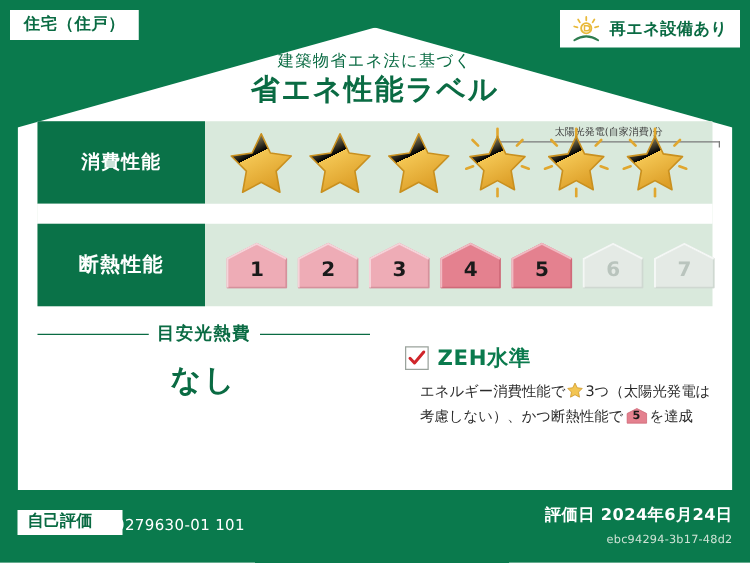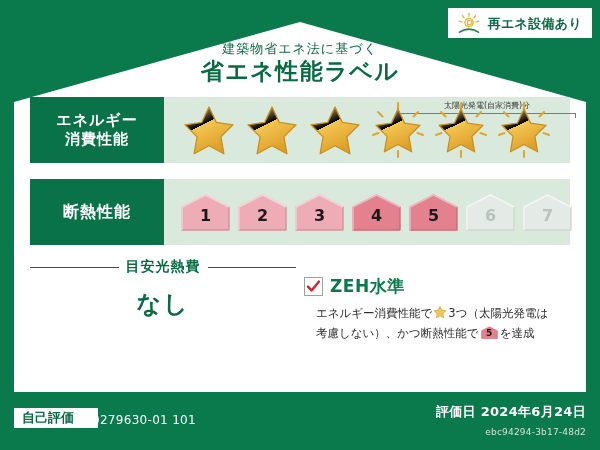--- a/index.html
+++ b/index.html
@@ -125,21 +125,21 @@
   .cost-head .ttl{
     color:#0a6b43;font-size:14px;font-weight:bold;letter-spacing:1px;white-space:nowrap;
   }
   .cost-val{
     position:absolute;left:30px;top:288px;width:266px;text-align:center;
     color:#0a6b43;font-size:24px;font-weight:bold;letter-spacing:2px;
   }
 
   
   .zeh{
-    position:absolute;left:304px;top:275px;width:250px;
+    position:absolute;left:324px;top:275px;width:250px;
   }
   .zeh-head{display:flex;align-items:center;gap:7px;}
   .chk{
     width:17px;height:17px;border:1px solid #9aa39c;background:#fff;
     position:relative;flex:0 0 auto;
   }
   .chk svg{position:absolute;left:1px;top:1px;}
   .zeh-title{color:#0a7a4d;font-size:17px;font-weight:bold;letter-spacing:.5px;}
   .zeh-desc{
     margin-top:6px;color:#2b2b2b;font-size:11.5px;line-height:1.6;letter-spacing:0;margin-left:12px;
@@ -176,20 +176,21 @@
     color:#cfe3d6;font-size:9px;letter-spacing:.2px;
   }
 </style>
 </head>
 <body>
 
 <div id="label">
 
   <div class="card"></div>
 
+  <div class="cat-badge">住宅（住戸）</div>
 
   <div class="ren-badge">
     <span class="sun-ico">
       <svg width="26" height="22" viewBox="0 0 26 22">
         <g stroke="#e8b93a" stroke-width="1.4" stroke-linecap="round">
           <line x1="13" y1="1.5" x2="13" y2="4.2"></line>
           <line x1="6.5" y1="3.6" x2="7.9" y2="5.9"></line>
           <line x1="19.5" y1="3.6" x2="18.1" y2="5.9"></line>
           <line x1="3.4" y1="9.2" x2="6.0" y2="9.9"></line>
           <line x1="22.6" y1="9.2" x2="20.0" y2="9.9"></line>
@@ -202,21 +203,20 @@
     <span class="txt">再エネ設備あり</span>
   </div>
 
   <div class="title-sm">建築物省エネ法に基づく</div>
   <div class="title-lg">省エネ性能ラベル</div>
 
   <div class="perf-panel">
 
     <div class="perf-row row-energy">
       <div class="row-label">
-        <span>エネルギー</span>
         <span>消費性能</span>
       </div>
 
       <div class="solar-bracket">
         <div class="brk-text">太陽光発電(自家消費)分</div>
         <div class="brk-line"></div>
         <div class="brk-tick l"></div>
         <div class="brk-tick r"></div>
       </div>
 

